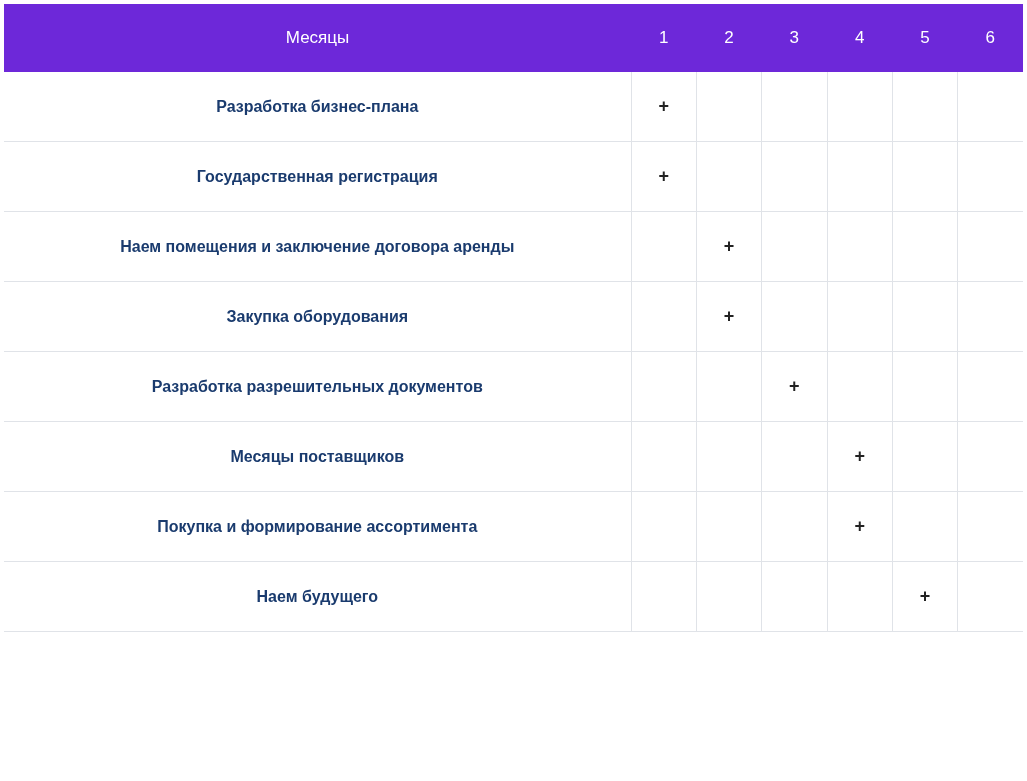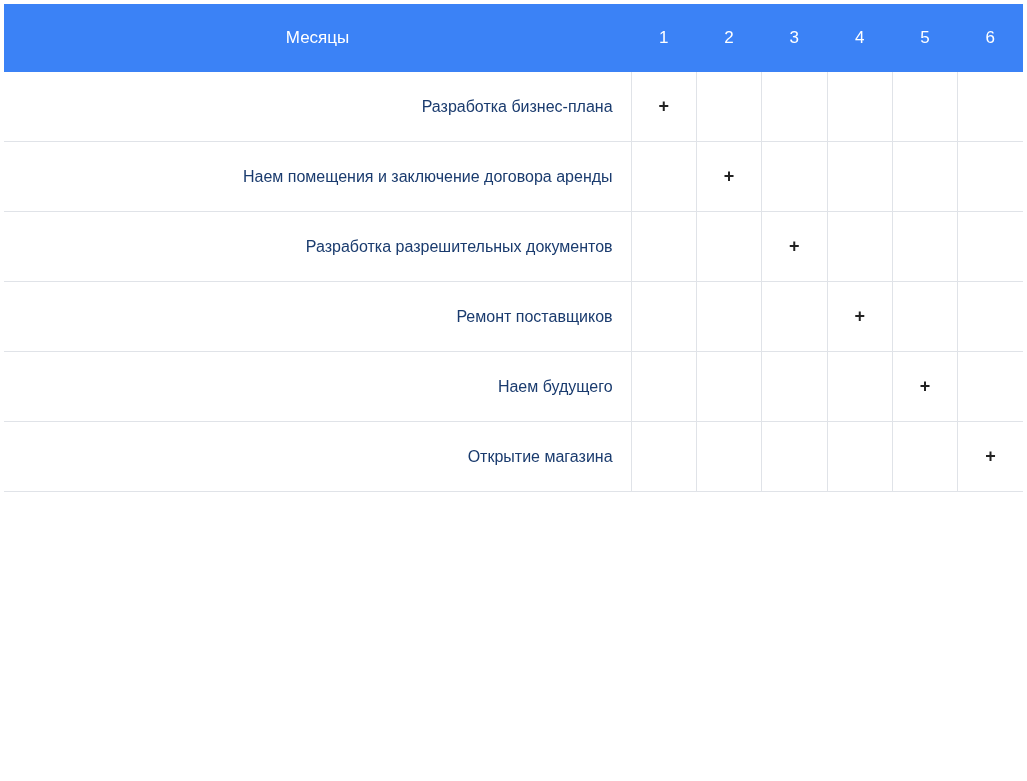--- a/index.html
+++ b/index.html
@@ -10,21 +10,21 @@
     body {
       font-family: 'Segoe UI', Tahoma, Geneva, Verdana, sans-serif;
       background: #ffffff;
       padding: 4px;
     }
     .table {
       width: 1019px;
       border-collapse: collapse;
     }
     .header-row {
-      background: #3b82f6;
+      background: #6d28d9;
       color: #ffffff;
     }
     .header-cell {
       padding: 24px 12px;
       text-align: center;
       font-size: 17px;
       font-weight: 400;
     }
     .header-cell.label-col {
       width: 624px;
@@ -37,22 +37,22 @@
       border-bottom: 1px solid #e0e3e8;
     }
     .data-cell {
       padding: 24px 18px;
       font-size: 16px;
       color: #1a3b6e;
       border-right: 1px solid #e0e3e8;
       vertical-align: middle;
     }
     .data-cell.label-col {
-      text-align: right;
-      font-weight: 400;
+      text-align: center;
+      font-weight: 700;
     }
     .data-cell.month-col {
       text-align: center;
       font-weight: 700;
       color: #222;
       font-size: 18px;
     }
     .data-cell:last-child {
       border-right: none;
     }
@@ -76,58 +76,76 @@
   <tr class="data-row">
         <td class="data-cell label-col">Разработка бизнес-плана</td>
         <td class="data-cell month-col">+</td>
         <td class="data-cell month-col"></td>
         <td class="data-cell month-col"></td>
         <td class="data-cell month-col"></td>
         <td class="data-cell month-col"></td>
         <td class="data-cell month-col"></td>
       </tr>
       <tr class="data-row">
+        <td class="data-cell label-col">Государственная регистрация</td>
+        <td class="data-cell month-col">+</td>
+        <td class="data-cell month-col"></td>
+        <td class="data-cell month-col"></td>
+        <td class="data-cell month-col"></td>
+        <td class="data-cell month-col"></td>
+        <td class="data-cell month-col"></td>
+      </tr>
+      <tr class="data-row">
         <td class="data-cell label-col">Наем помещения и заключение договора аренды</td>
+        <td class="data-cell month-col"></td>
+        <td class="data-cell month-col">+</td>
+        <td class="data-cell month-col"></td>
+        <td class="data-cell month-col"></td>
+        <td class="data-cell month-col"></td>
+        <td class="data-cell month-col"></td>
+      </tr>
+      <tr class="data-row">
+        <td class="data-cell label-col">Закупка оборудования</td>
         <td class="data-cell month-col"></td>
         <td class="data-cell month-col">+</td>
         <td class="data-cell month-col"></td>
         <td class="data-cell month-col"></td>
         <td class="data-cell month-col"></td>
         <td class="data-cell month-col"></td>
       </tr>
       <tr class="data-row">
         <td class="data-cell label-col">Разработка разрешительных документов</td>
         <td class="data-cell month-col"></td>
         <td class="data-cell month-col"></td>
         <td class="data-cell month-col">+</td>
         <td class="data-cell month-col"></td>
         <td class="data-cell month-col"></td>
         <td class="data-cell month-col"></td>
       </tr>
       <tr class="data-row">
-        <td class="data-cell label-col">Ремонт поставщиков</td>
+        <td class="data-cell label-col">Месяцы поставщиков</td>
+        <td class="data-cell month-col"></td>
+        <td class="data-cell month-col"></td>
+        <td class="data-cell month-col"></td>
+        <td class="data-cell month-col">+</td>
+        <td class="data-cell month-col"></td>
+        <td class="data-cell month-col"></td>
+      </tr>
+      <tr class="data-row">
+        <td class="data-cell label-col">Покупка и формирование ассортимента</td>
         <td class="data-cell month-col"></td>
         <td class="data-cell month-col"></td>
         <td class="data-cell month-col"></td>
         <td class="data-cell month-col">+</td>
         <td class="data-cell month-col"></td>
         <td class="data-cell month-col"></td>
       </tr>
       <tr class="data-row">
         <td class="data-cell label-col">Наем будущего</td>
         <td class="data-cell month-col"></td>
         <td class="data-cell month-col"></td>
         <td class="data-cell month-col"></td>
         <td class="data-cell month-col"></td>
         <td class="data-cell month-col">+</td>
         <td class="data-cell month-col"></td>
       </tr>
-      <tr class="data-row">
-        <td class="data-cell label-col">Открытие магазина</td>
-        <td class="data-cell month-col"></td>
-        <td class="data-cell month-col"></td>
-        <td class="data-cell month-col"></td>
-        <td class="data-cell month-col"></td>
-        <td class="data-cell month-col"></td>
-        <td class="data-cell month-col">+</td>
-      </tr>
     </tbody>
 </table>
 
 </body></html>

